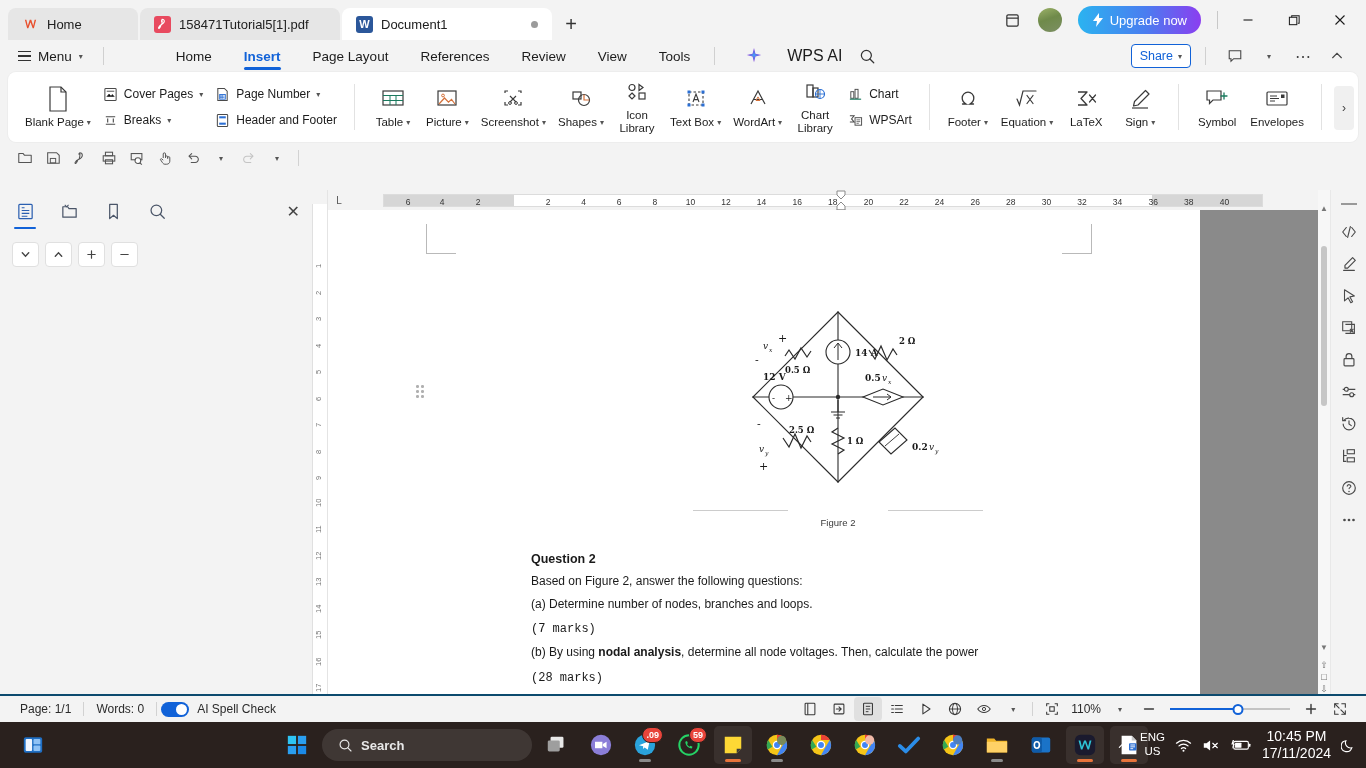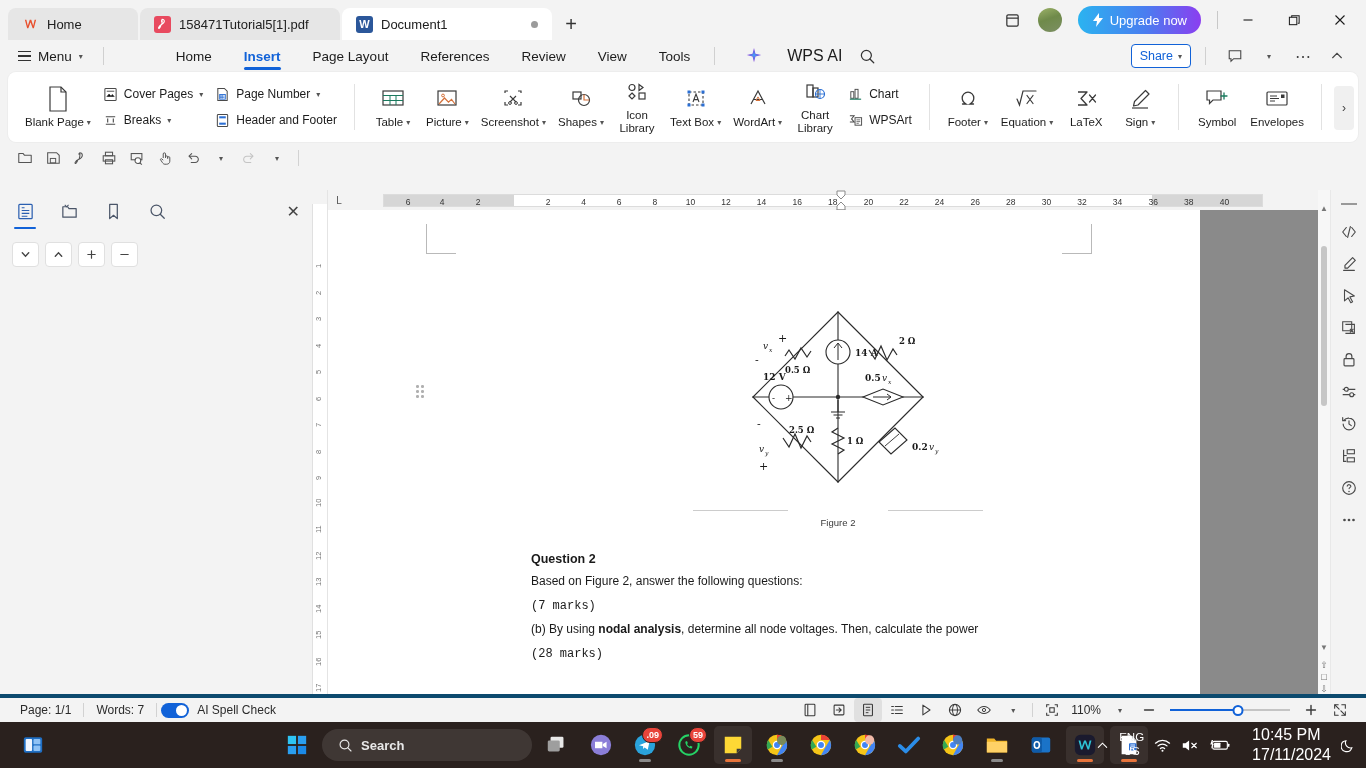--- a/index.html
+++ b/index.html
@@ -161,21 +161,21 @@
   .rb-ico { width: 30px; height: 30px; display: flex; align-items: center; justify-content: center;
     color: #4a4a4a; cursor: pointer; border-radius: 4px; }
   .rb-line { width: 16px; height: 1.5px; background: #999; margin: 5px 0 10px 0; }
   .scrollthumb { position: absolute; top: 56px; left: 3px; width: 6px; height: 160px;
     background: #c6c6c6; border-radius: 3px; }
   .scroll-up { position: absolute; top: 14px; left: 0; width: 12px; text-align: center; font-size: 8px; color: #777; }
 
   
   .statusbar { position: absolute; bottom: 46px; left: 0; right: 0; height: 28px; background: #f3f3f3;
     display: flex; align-items: center; padding: 0 12px; font-size: 12px; color: #2b2b2b;
-    border-top: 4px solid #0c4a6e; }
+    border-top: 2px solid #0c4a6e; }
   .sb-item { padding: 0 8px; cursor: pointer; white-space: nowrap; }
   .sb-sep { width: 1px; height: 14px; background: #d2d2d2; margin: 0 4px; }
   .toggle { width: 28px; height: 15px; border-radius: 8px; background: #1162d8; position: relative;
     cursor: pointer; flex: 0 0 28px; }
   .toggle i { position: absolute; right: 2px; top: 2px; width: 11px; height: 11px; border-radius: 50%; background: #fff; }
   .sb-right { margin-left: auto; display: flex; align-items: center; gap: 1px; }
   .sb-btn { width: 28px; height: 24px; display: flex; align-items: center; justify-content: center;
     color: #3a3a3a; cursor: pointer; border-radius: 4px; }
   .sb-btn.on { background: #e0e0e0; }
   .zoom-label { font-size: 12px; color: #2b2b2b; padding: 0 4px; cursor: pointer; white-space: nowrap; }
@@ -196,21 +196,21 @@
   .tb-icon.boxed { background: rgba(255,255,255,.07); }
   .tb-underline { position: absolute; bottom: 2px; left: 50%; transform: translateX(-50%);
     width: 12px; height: 3px; border-radius: 2px; background: #8a8a8a; }
   .tb-underline.orange { background: #e8743b; width: 16px; }
   .searchbox { height: 32px; background: rgba(255,255,255,.10); border-radius: 16px;
     display: flex; align-items: center; gap: 8px; padding: 0 16px; color: #e8e8e8; font-size: 13px;
     min-width: 210px; cursor: text; font-weight: bold; }
   .badge { position: absolute; top: 1px; right: 1px; min-width: 16px; height: 16px; border-radius: 8px;
     background: #e8443a; color: #fff; font-size: 9px; display: flex; align-items: center;
     justify-content: center; padding: 0 3px; font-weight: bold; border: 1.5px solid #2a211e; }
-  .clock { line-height: 1.25; font-size: 16px; color: #fff; cursor: pointer; margin-left: 11px; }
+  .clock { text-align: center; line-height: 1.25; font-size: 14px; color: #fff; cursor: pointer; }
   .langbox { text-align: center; line-height: 1.2; font-size: 11.5px; color: #fff; cursor: pointer; }
   .sys-ico { color: #fff; cursor: pointer; display: flex; align-items: center; }
 
   svg { display: block; }
 </style>
 </head>
 <body>
 
 <div class="app">
 
@@ -896,20 +896,21 @@
             </svg>
             <div class="fig-caption">Figure 2</div>
           </div>
 
           <div class="fig-rule-l"></div>
           <div class="fig-rule-r"></div>
 
           <div class="qtext">
             <div class="q-title">Question 2</div>
             <div class="q-line">Based on Figure 2, answer the following questions:</div>
+            <div class="q-line">(a) Determine number of nodes, branches and loops.</div>
             <div class="q-marks">(7 marks)</div>
             <div class="q-line q-just">
               <span>(b) By using </span><b class="q-b">nodal analysis</b><span>, determine all node voltages. Then, calculate the power</span>
             </div>
             <div class="q-marks">(28 marks)</div>
           </div>
 
         </div>
       </div>
     </div>
@@ -989,21 +990,21 @@
             <circle cx="10" cy="10" r="1.5" fill="currentColor"></circle>
             <circle cx="15" cy="10" r="1.5" fill="currentColor"></circle>
           </svg>
       </div>
     </div>
   </div>
 
   <div class="statusbar">
     <div class="sb-item">Page: 1/1</div>
     <div class="sb-sep"></div>
-    <div class="sb-item">Words: 7</div>
+    <div class="sb-item">Words: 0</div>
     <div class="sb-sep"></div>
     <div class="toggle">
         <i></i>
       </div>
     <div class="sb-item">AI Spell Check</div>
 
     <div class="sb-right">
       <div class="sb-btn">
         <svg width="16" height="16" viewBox="0 0 18 18">
             <rect x="3.5" y="2.5" width="11" height="13" rx="1" stroke="#3a3a3a" stroke-width="1.2" fill="none"></rect>

